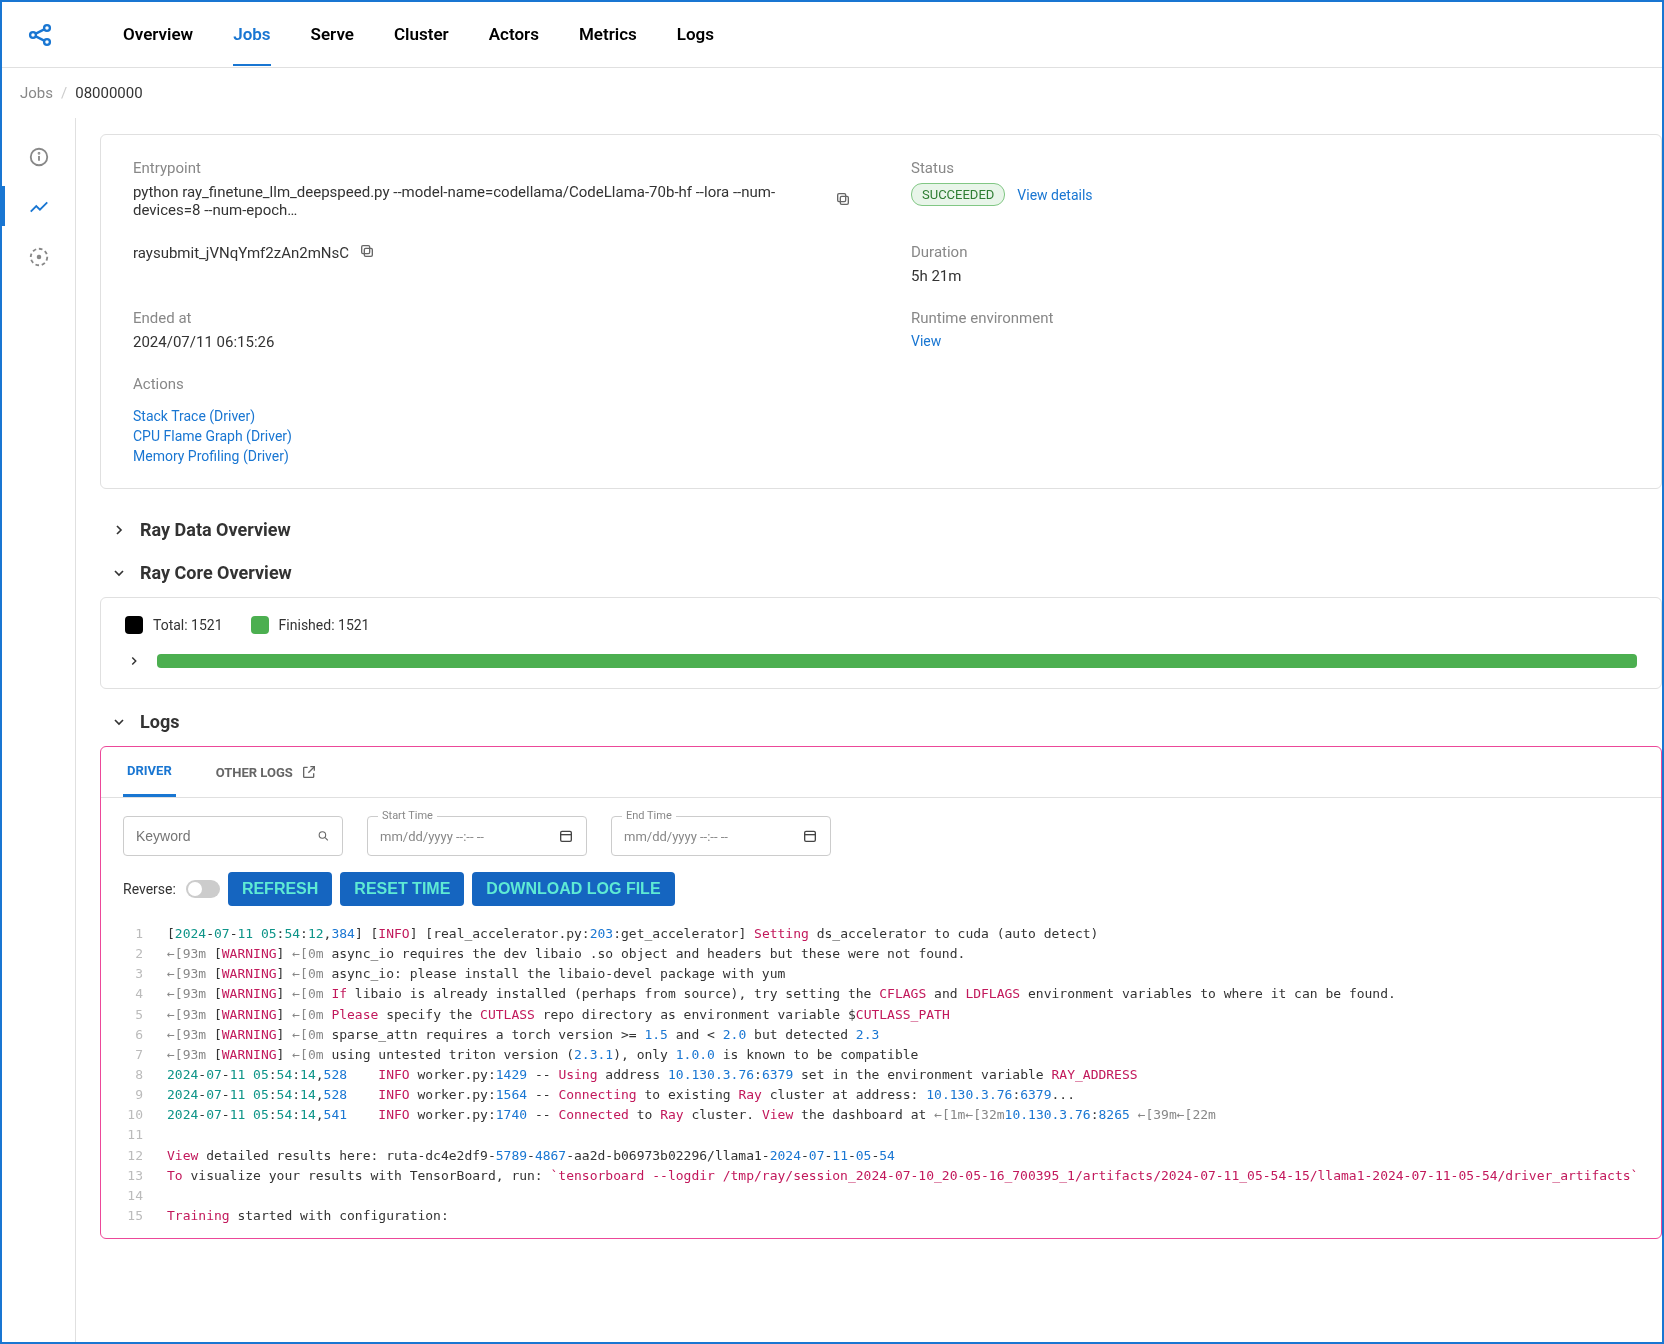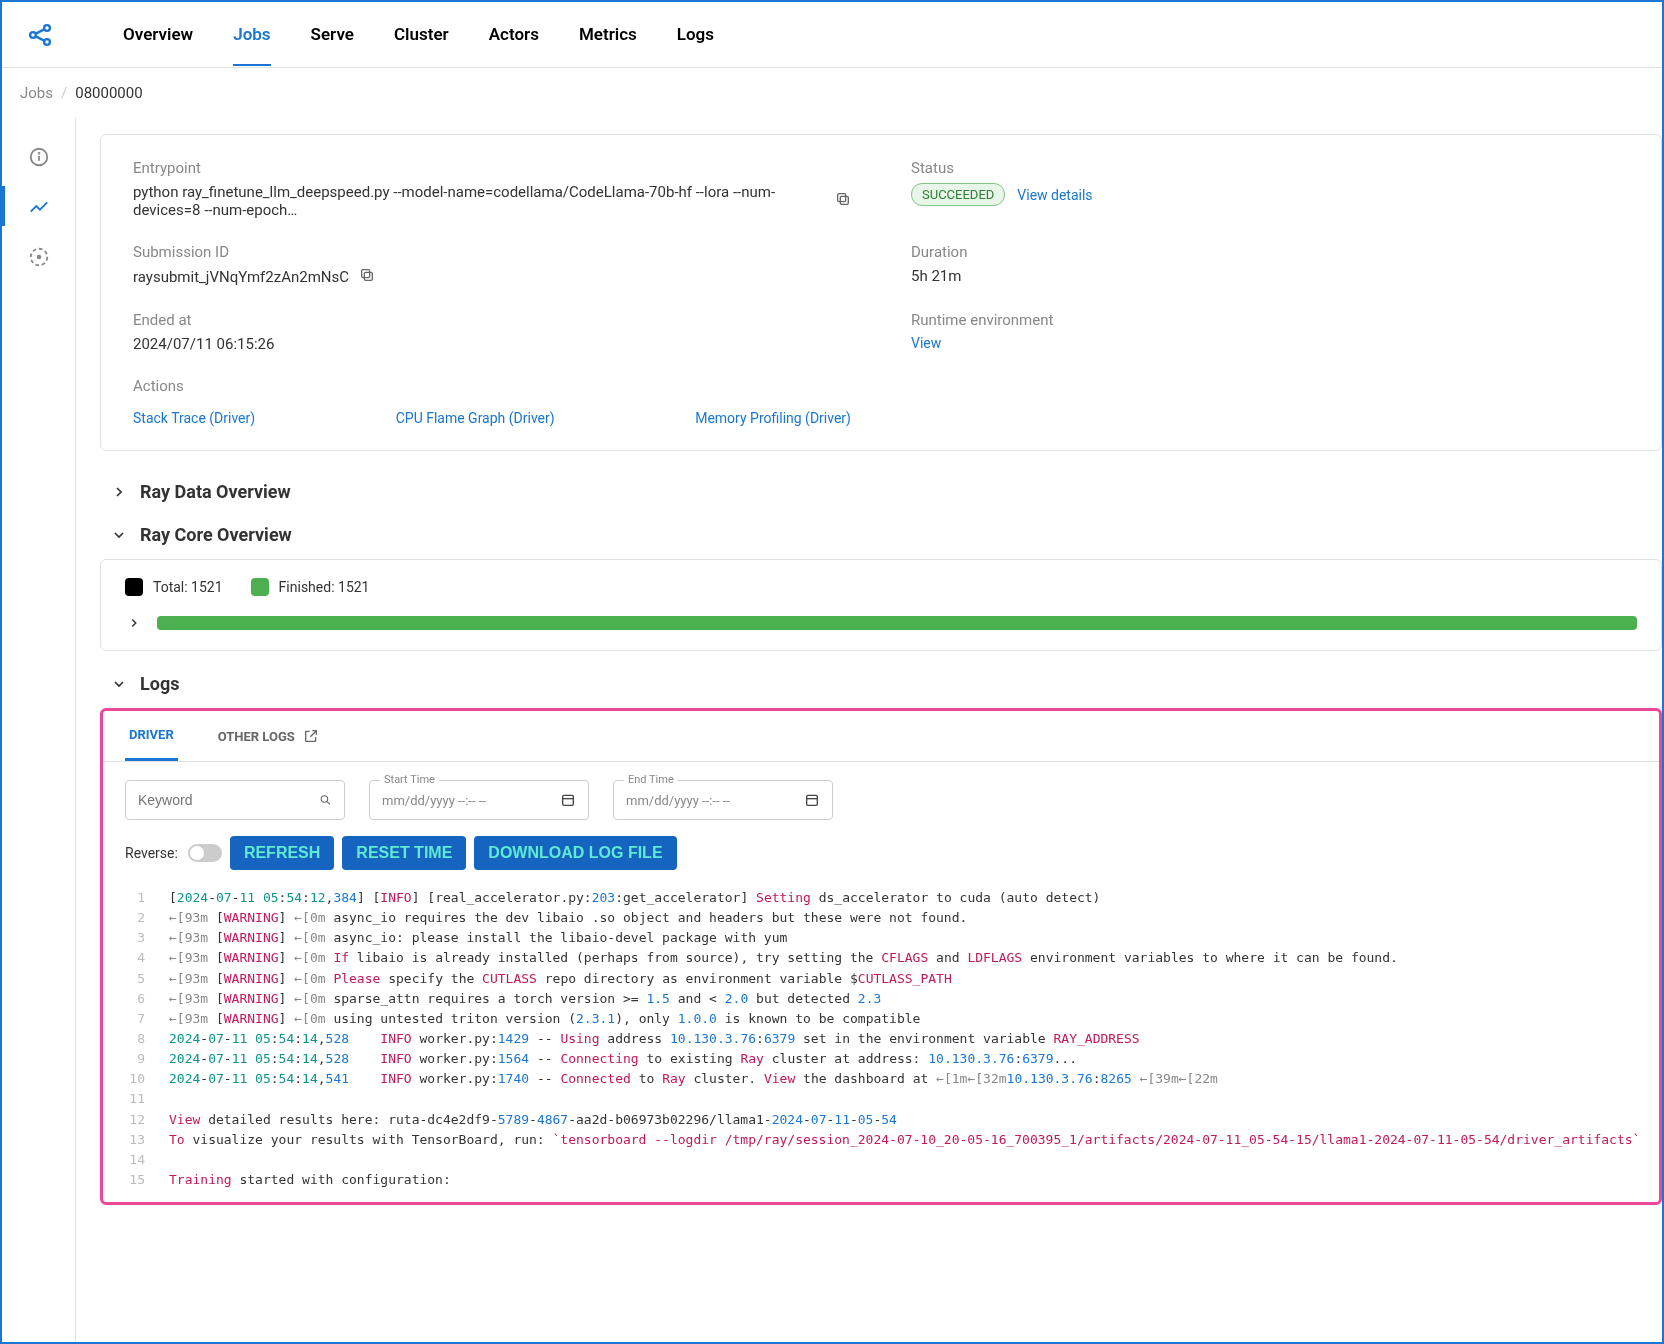--- a/index.html
+++ b/index.html
@@ -18,29 +18,29 @@
 .siderail .icon.active { color: #1976d2; position: relative; }
 .siderail .icon.active::before { content: ""; position: absolute; left: -26px; top: -10px; width: 3px; height: 40px; background: #1976d2; }
 .content { flex: 1; overflow-y: auto; padding: 16px 0 40px 24px; }
 .card { border: 1px solid #e0e0e0; border-radius: 6px; padding: 24px 32px; margin-bottom: 30px; }
 .card-grid { display: grid; grid-template-columns: 1fr 1fr; column-gap: 60px; row-gap: 24px; }
 .field-label { color: #888; font-size: 15px; margin-bottom: 6px; }
 .field-value { font-size: 15px; color: #333; display: flex; align-items: center; gap: 10px; }
 .status-row { display: flex; align-items: center; gap: 12px; }
 .badge-succ { background: #e8f5e9; border: 1px solid #81c784; color: #2e7d32; border-radius: 11px; padding: 3px 10px; font-size: 13px; }
 .link { color: #1976d2; text-decoration: none; font-size: 14px; cursor: pointer; }
-.actions-list { display: flex; flex-direction: row; gap: 4px; margin-top: 15px; justify-content: space-between; }
+.actions-list { display: flex; flex-direction: column; gap: 4px; margin-top: 15px; }
 .section-hdr { display: flex; align-items: center; gap: 12px; font-weight: 700; font-size: 18px; margin: 22px 0 14px 10px; cursor: pointer; }
 .core-box { border: 1px solid #e0e0e0; border-radius: 6px; padding: 18px 24px; }
 .legend { display: flex; align-items: center; gap: 28px; margin-bottom: 18px; padding-left: 0; }
 .legend-item { display: flex; align-items: center; gap: 10px; font-size: 14px; }
 .swatch { width: 18px; height: 18px; border-radius: 4px; }
 .progress-row { display: flex; align-items: center; gap: 14px; }
 .prog-bar { flex: 1; height: 14px; background: #4caf50; border-radius: 4px; }
-.logs-panel { border: 3px solid #ec4899; border-radius: 6px; }
+.logs-panel { border: 1px solid #ec4899; border-radius: 6px; }
 .logs-tabs { display: flex; border-bottom: 1px solid #e0e0e0; padding: 0 22px; gap: 36px; }
 .logs-tab { padding: 16px 4px; font-weight: 700; font-size: 13px; color: #666; cursor: pointer; display: flex; align-items: center; gap: 8px; }
 .logs-tab.active { color: #1976d2; border-bottom: 3px solid #1976d2; }
 .logs-controls { display: flex; align-items: flex-end; gap: 24px; padding: 18px 22px 16px; }
 .kw-box { position: relative; border: 1px solid #ccc; border-radius: 4px; width: 220px; height: 40px; display: flex; align-items: center; padding: 0 12px; }
 .kw-box input { border: none; outline: none; flex: 1; font-size: 14px; }
 .dt-wrap { position: relative; border: 1px solid #ccc; border-radius: 4px; width: 220px; height: 40px; display: flex; align-items: center; padding: 0 12px; }
 .dt-label { position: absolute; top: -8px; left: 10px; background: #fff; padding: 0 4px; font-size: 11px; color: #888; }
 .dt-wrap .ph { color: #888; font-size: 13px; flex: 1; }
 .btn-row { display: flex; align-items: center; gap: 8px; padding: 0 22px 14px; }
@@ -123,21 +123,20 @@
           </div>
         </div>
         <div>
           <div class="field-label">Status</div>
           <div class="status-row">
             <span class="badge-succ">SUCCEEDED</span>
             <a class="link">View details</a>
           </div>
         </div>
         <div>
-          <div class="field-label">Submission ID</div>
           <div class="field-value">
             <span>raysubmit_jVNqYmf2zAn2mNsC</span>
             <span class="copy-icon"><svg width="16" height="16" viewBox="0 0 24 24" fill="none" stroke="currentColor" stroke-width="2">
                   <rect x="8" y="8" width="12" height="12" rx="2"></rect>
                   <rect x="4" y="4" width="12" height="12" rx="2"></rect>
                 </svg></span>
           </div>
         </div>
         <div>
           <div class="field-label">Duration</div>

